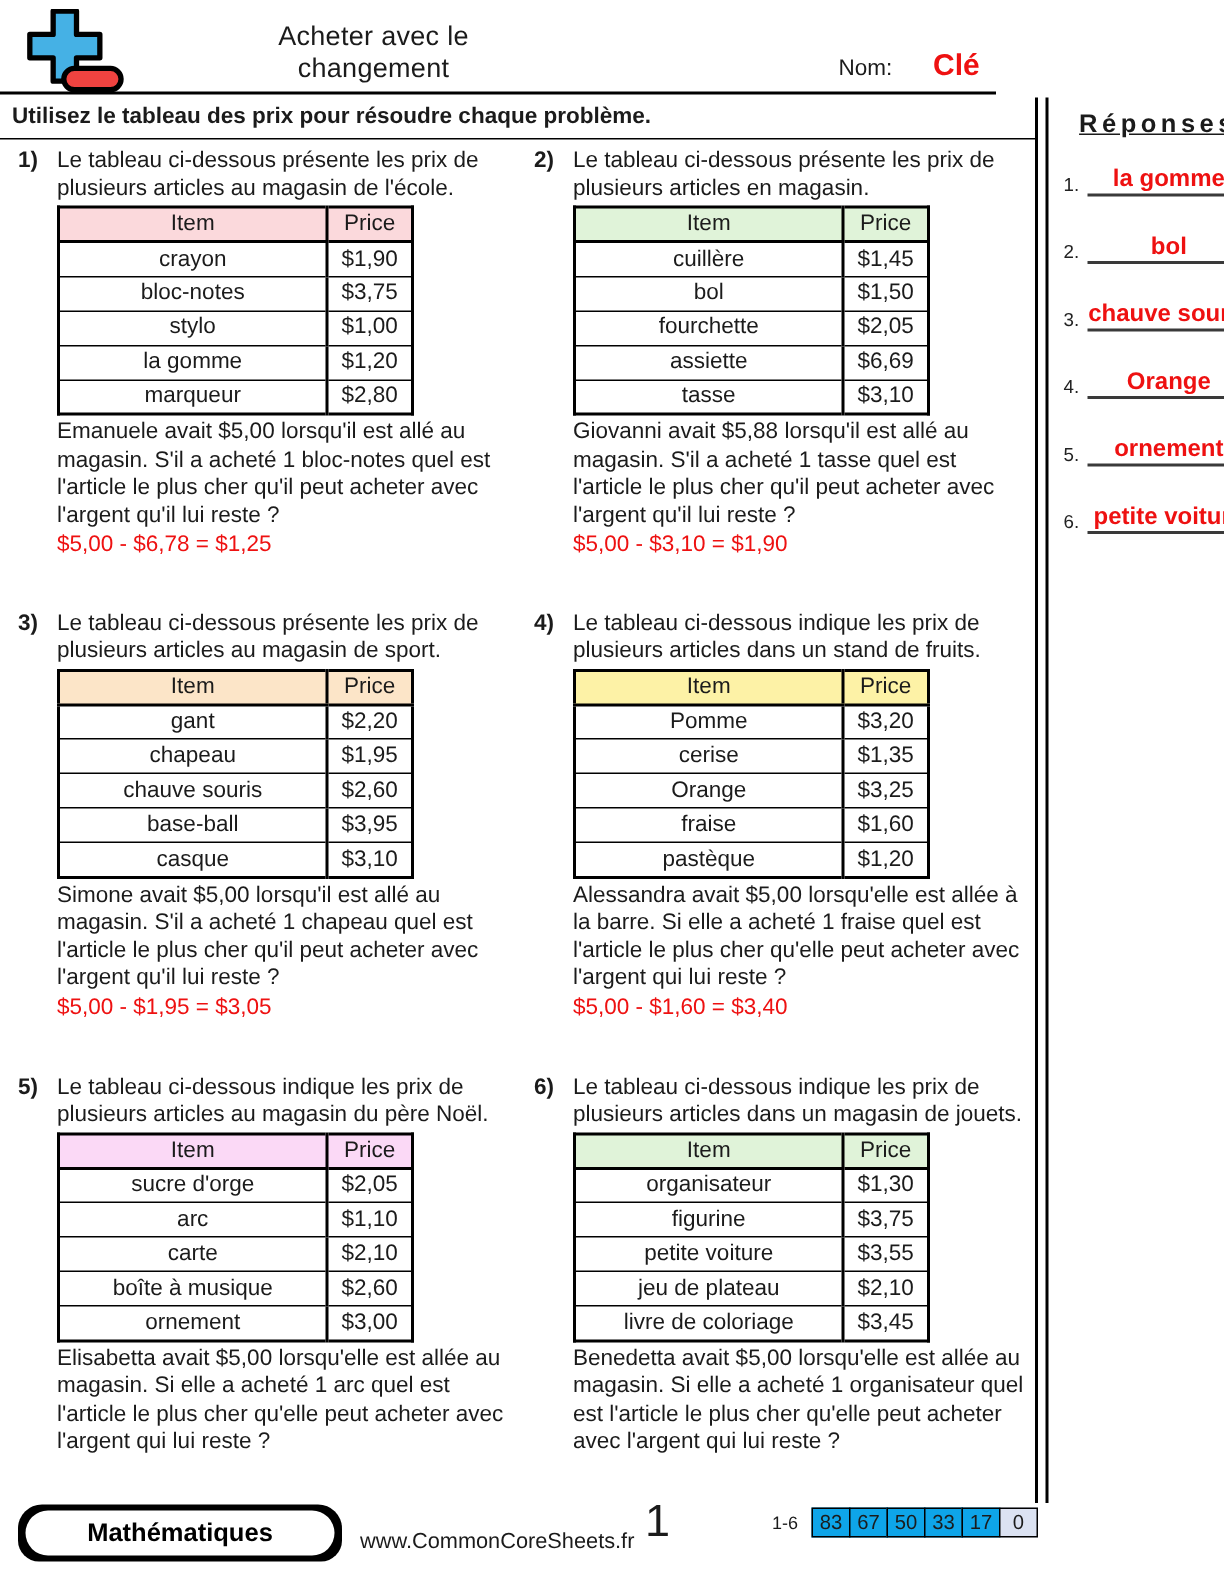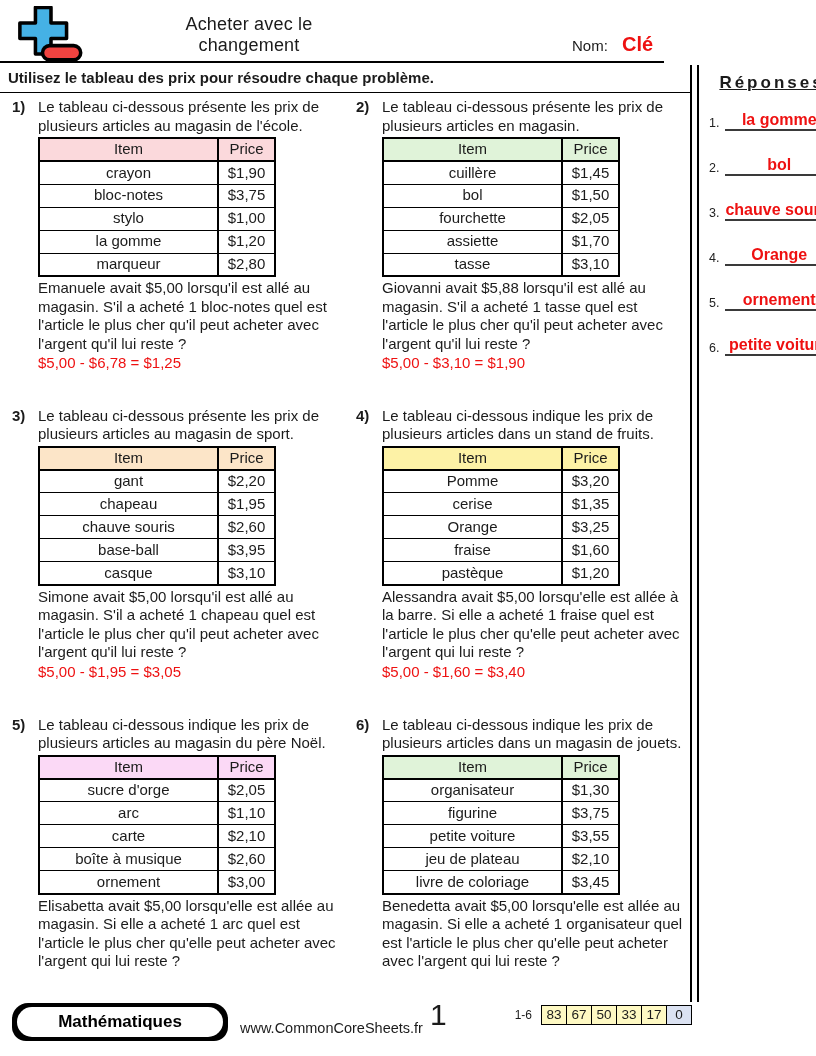--- a/index.html
+++ b/index.html
@@ -7,21 +7,21 @@
   body { background:#888; font-family:"Liberation Sans", sans-serif; }
   .page { position:relative; width:816px; height:1056px; background:#fff; margin:0 auto;
           overflow:hidden; color:var(--ink); }
 
   
   .header { position:absolute; top:0; left:0; width:664px; height:63px;
             border-bottom:2px solid #000; }
   .logo-svg { position:absolute; left:14px; top:6px; }
   .title { position:absolute; left:150px; right:316px; bottom:5px; text-align:center;
            font-size:18px; letter-spacing:.2px; }
-  .nom { position:absolute; left:572px; bottom:7px; font-size:15px; }
+  .nom { position:absolute; left:559px; bottom:7px; font-size:15px; }
   .cle { position:absolute; left:622px; bottom:5px; font-size:20px; font-weight:bold;
          color:var(--red); }
 
   
   .content { position:absolute; top:65px; left:0; right:0; bottom:54px; display:flex; gap:5px; }
   .main { width:692px; flex:none; display:flex; flex-direction:column;
           border-right:2px solid #000; }
   .instruction { height:28px; line-height:26px; padding-left:8px; font-weight:bold;
                  font-size:15px; border-bottom:1px solid #000; }
   .problems { flex:1; min-height:0; overflow:hidden; display:grid;
@@ -55,21 +55,21 @@
             border-radius:16px 16px 14px 14px; padding:4px 5px; }
   .f-logo-pill { width:100%; height:100%; background:#fff; border-radius:15px;
                  display:flex; align-items:center; justify-content:center;
                  font-weight:bold; font-size:17px; color:#000; }
   .f-url { position:absolute; left:240px; top:18px; font-size:14.5px; }
   .f-page { position:absolute; left:430px; top:-4px; font-size:30px; }
   .f-score { position:absolute; right:8px; top:3px; display:flex; align-items:center; }
   .f-score-label { font-size:12px; margin-right:10px; }
   .score-cells { display:flex; }
   .score-cell { width:26px; border:1px solid #000; margin-left:-1px; text-align:center;
-                font-size:13.5px; padding:1px 0 2px; background:#fef9c3; }
+                font-size:13.5px; padding:1px 0 2px; background:#0ea5e9; }
 </style>
 </head>
 <body>
 
 <div class="page">
 
   <div class="header">
     <svg class="logo-svg" width="74" height="58" viewBox="0 0 104 82">
       <path d="M30 2 h22 v22 h22 v22 h-22 v22 h-22 v-22 h-22 v-22 h22 z" stroke="#000" stroke-width="5" stroke-linejoin="round" fill="#45b1e5"></path>
       <rect x="40" y="56" width="54" height="20" rx="10" stroke="#000" stroke-width="5" fill="#f04340"></rect>
@@ -142,21 +142,21 @@
                 <tr>
                   <td class="item-col">bol</td>
                   <td class="price-col">$1,50</td>
                 </tr>
                 <tr>
                   <td class="item-col">fourchette</td>
                   <td class="price-col">$2,05</td>
                 </tr>
                 <tr>
                   <td class="item-col">assiette</td>
-                  <td class="price-col">$1,70</td>
+                  <td class="price-col">$6,69</td>
                 </tr>
                 <tr>
                   <td class="item-col">tasse</td>
                   <td class="price-col">$3,10</td>
                 </tr>
               </tbody>
     </table>
     <div class="p-question">Giovanni avait $5,88 lorsqu'il est allé au magasin. S'il a acheté 1 tasse quel est l'article le plus cher qu'il peut acheter avec l'argent qu'il lui reste ?</div>
     <div class="p-solution">$5,00 - $3,10 = $1,90</div>
   </div>

